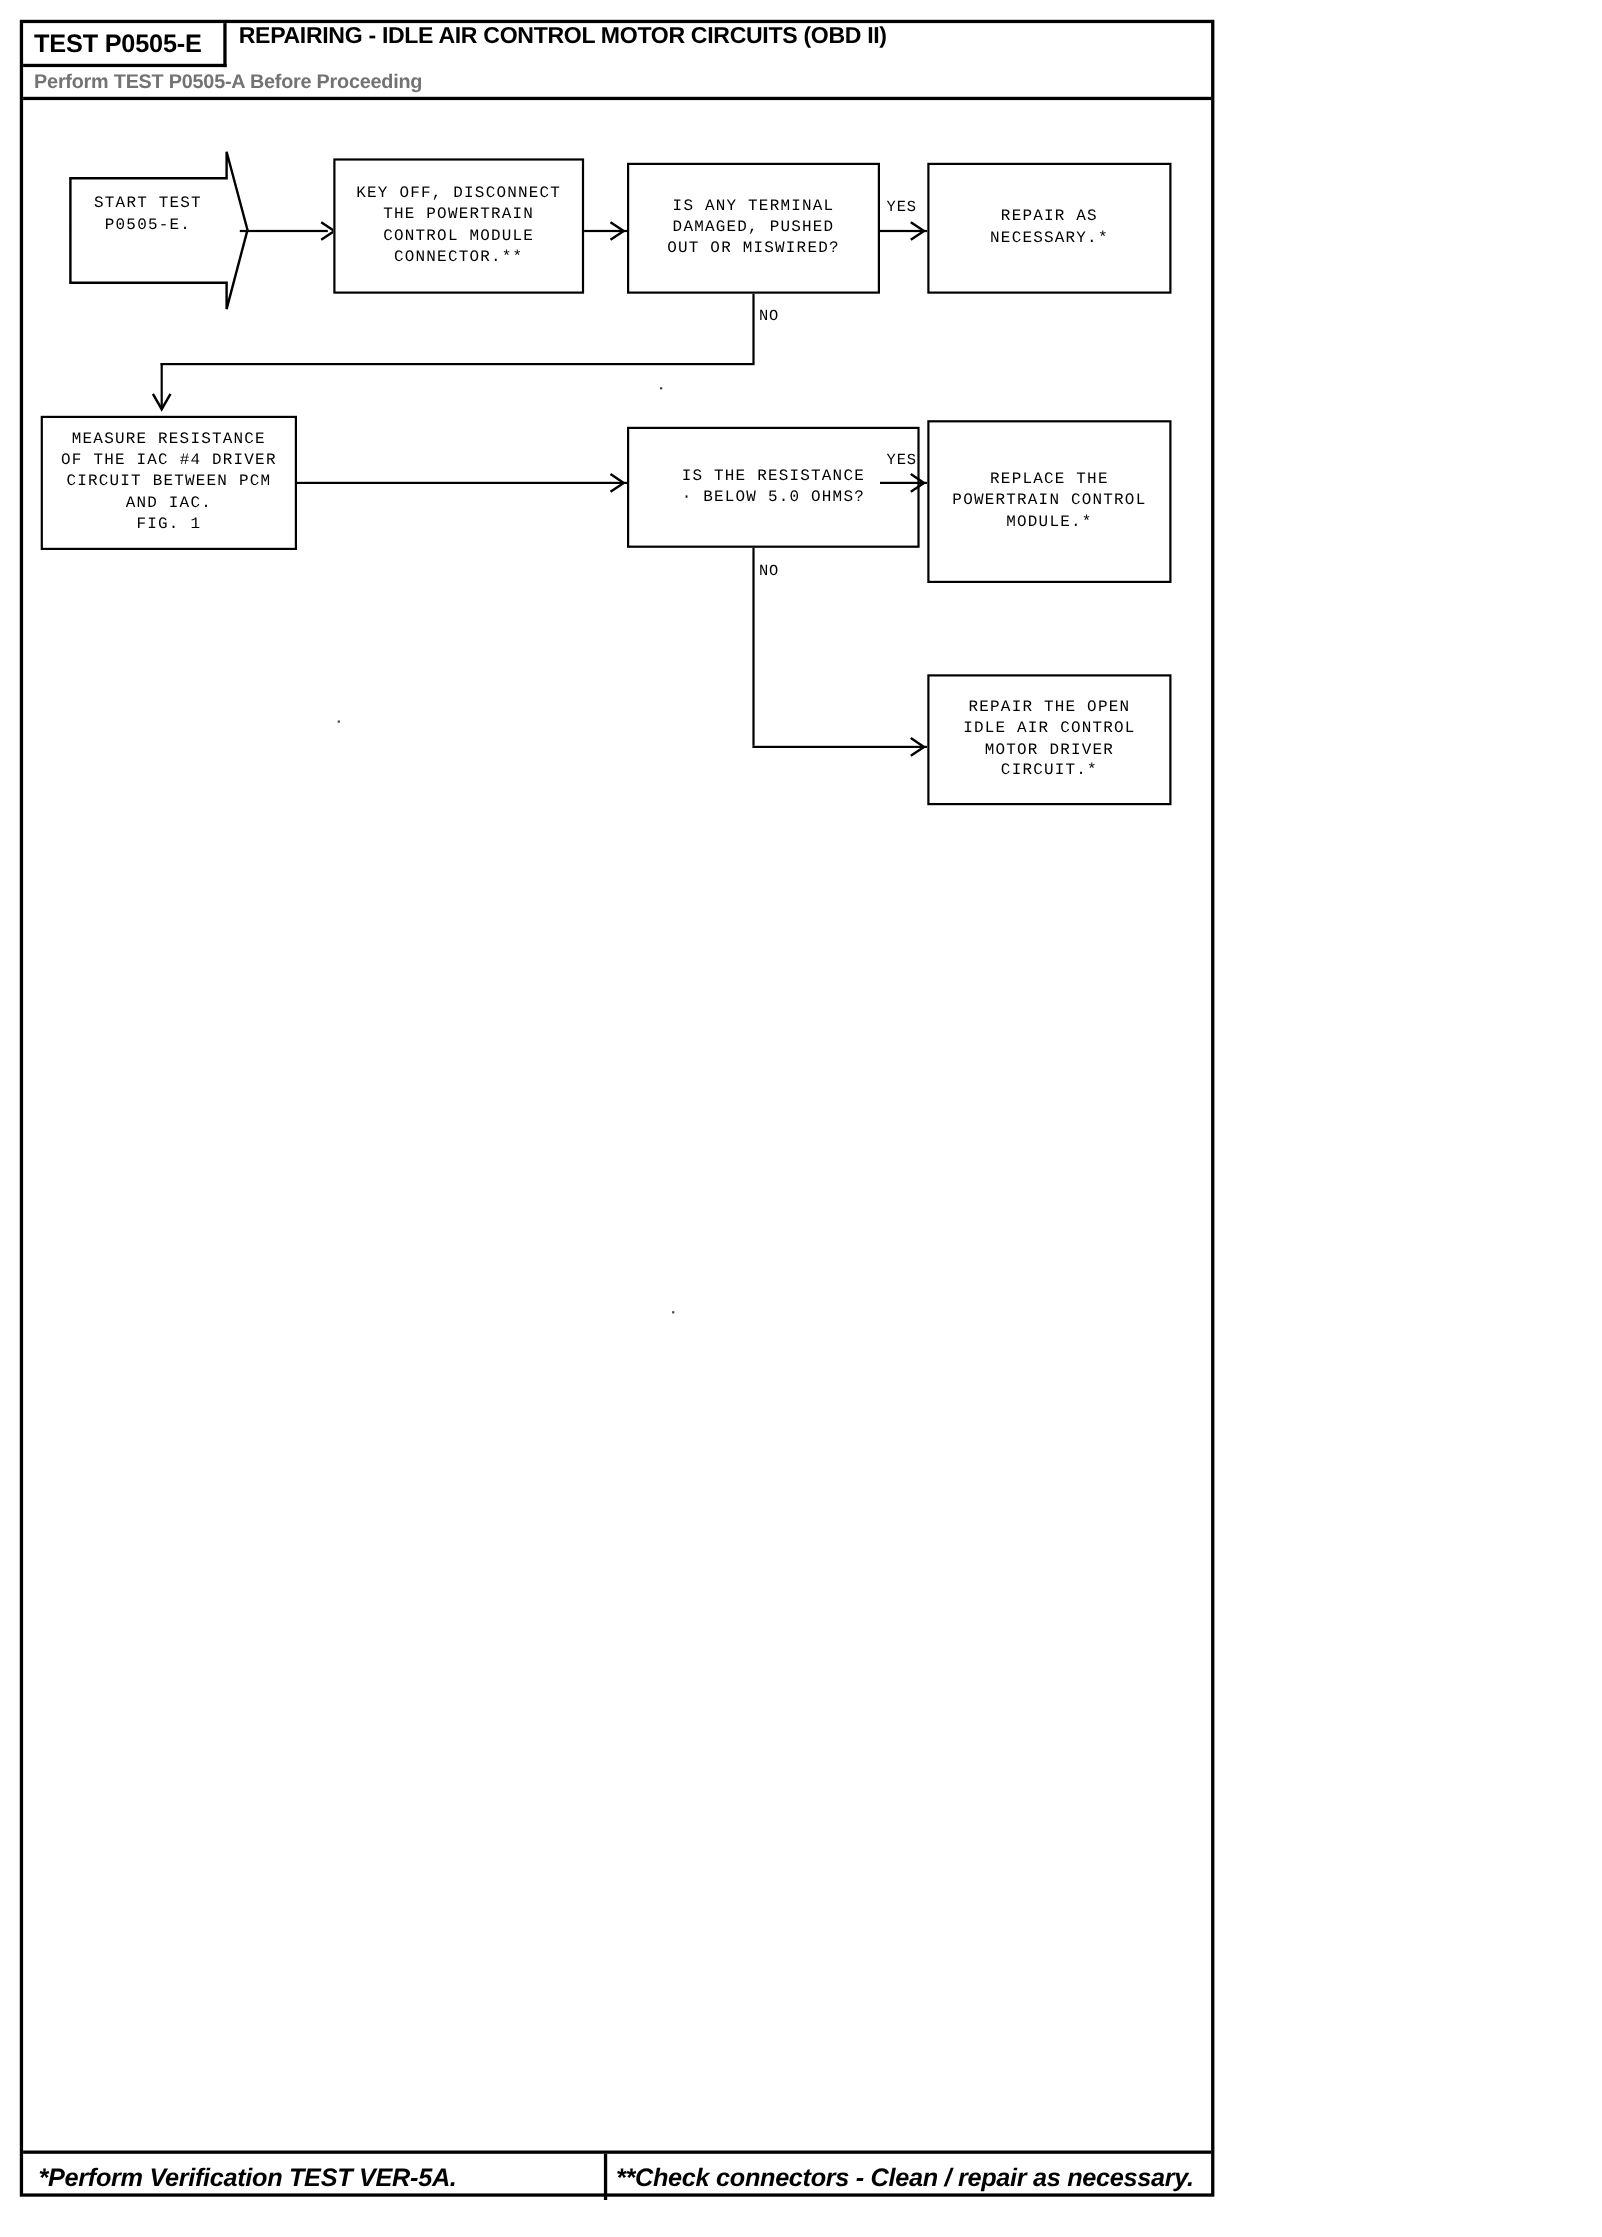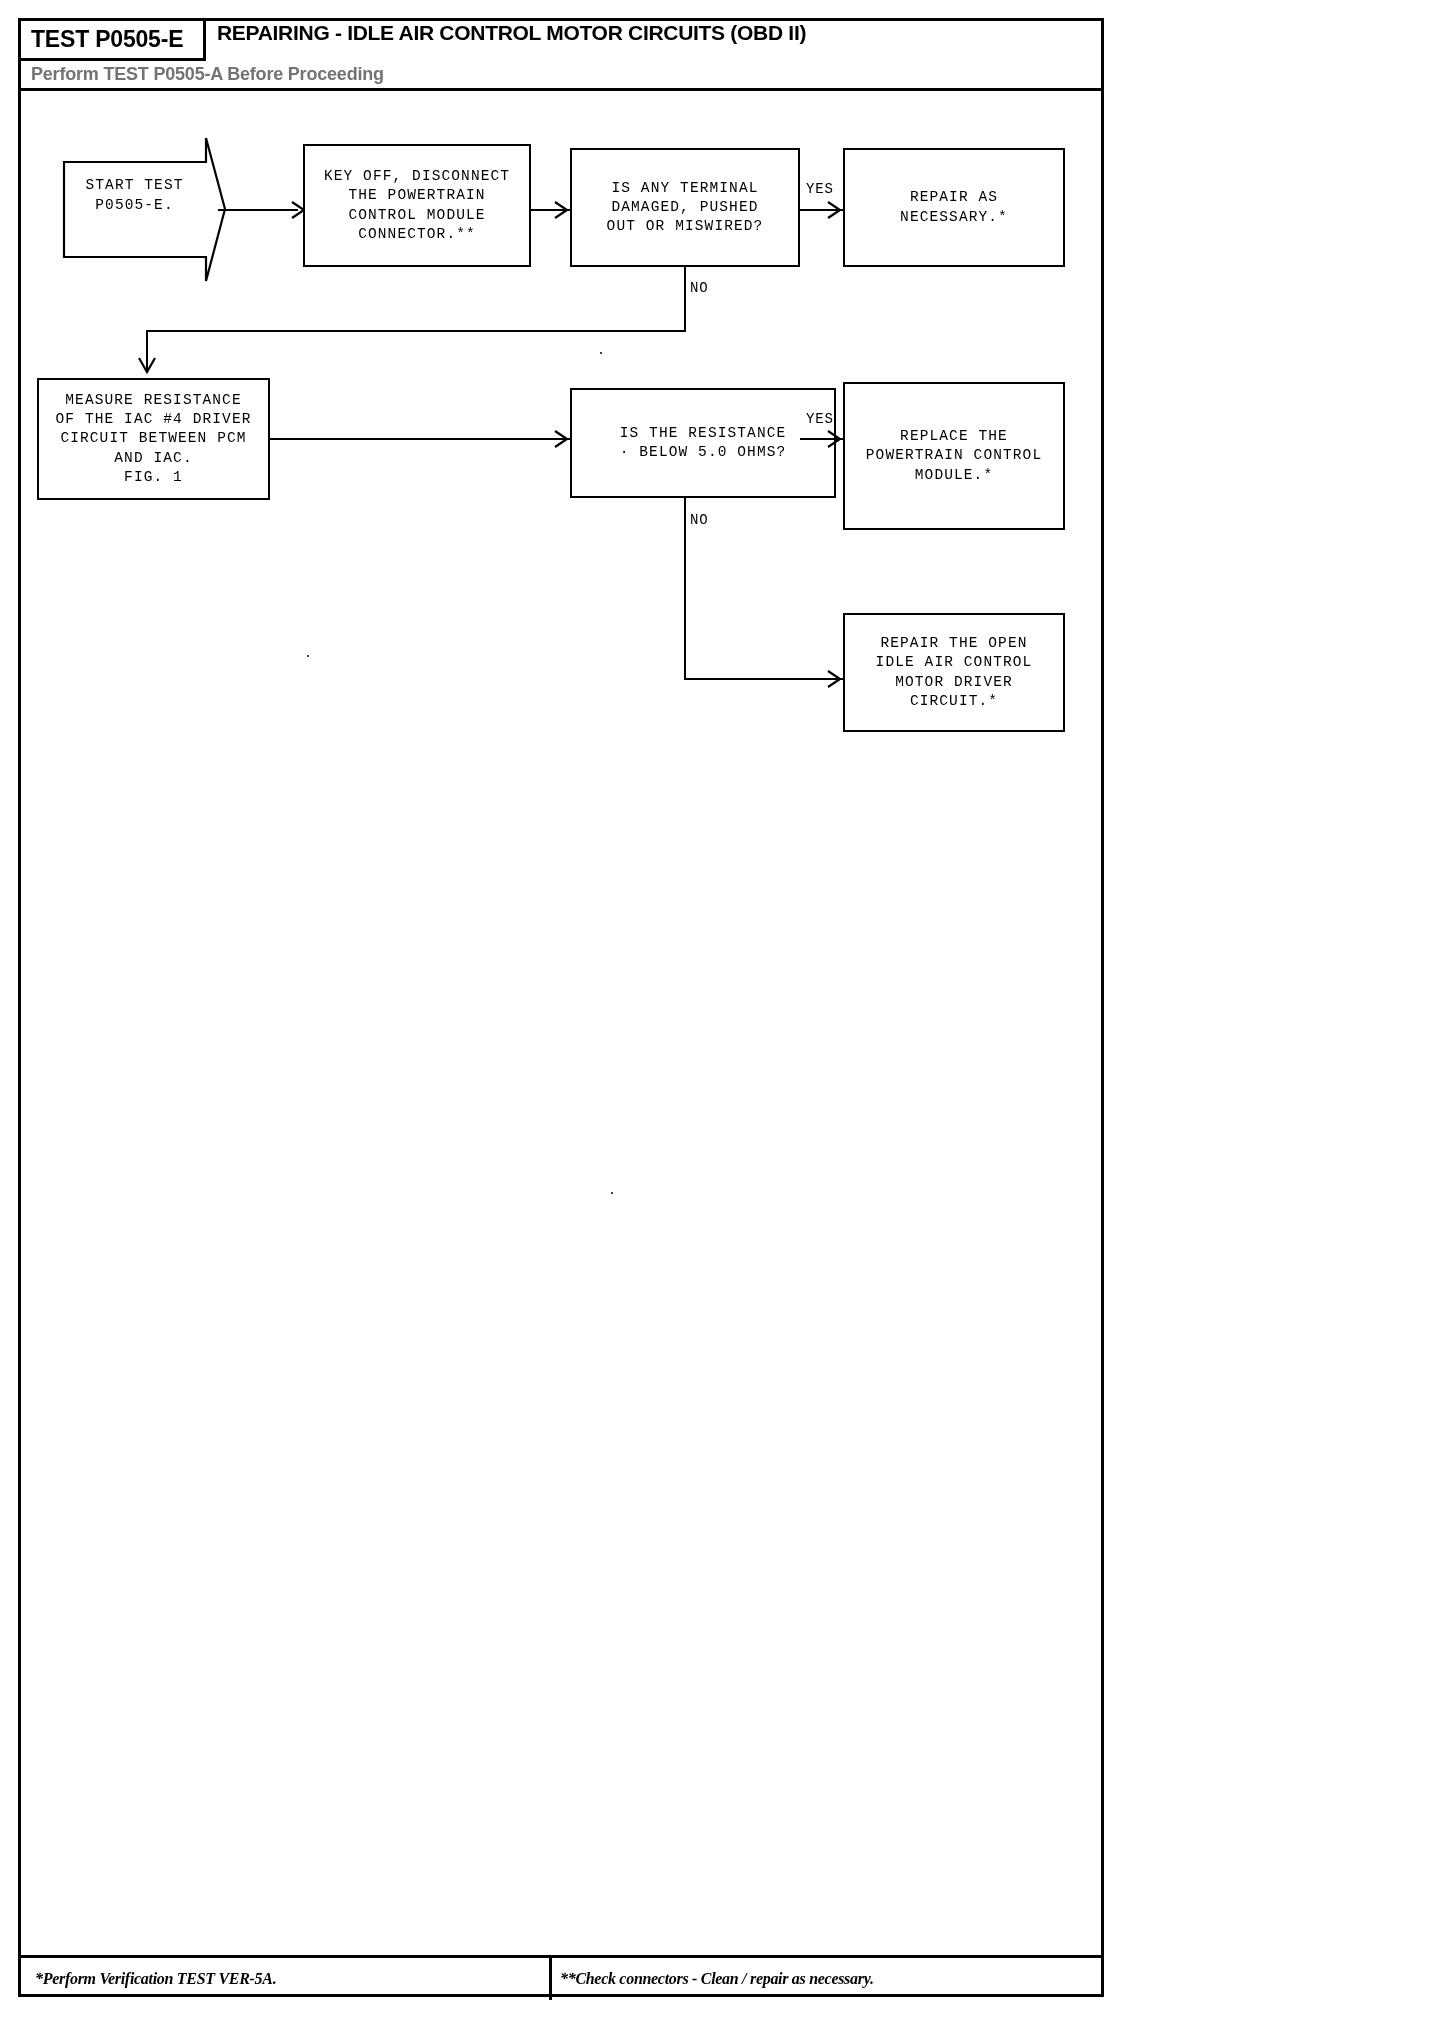--- a/index.html
+++ b/index.html
@@ -123,24 +123,24 @@
   .footer-right { left: 529px; margin-left: 10px; }
   .footer-divider {
     position: absolute;
     left: 528px;
     top: 0px;
     width: 0;
     height: 42px;
     border-left: 3px solid #000;
   }
   .footer-text {
-    font-family: Liberation Serif, serif;
+    font-family: Liberation Sans, sans-serif;
     font-weight: bold;
     font-style: italic;
-    font-size: 16px;
+    font-size: 23px;
     letter-spacing: -0.3px;
     color: #000;
     white-space: nowrap;
   }
 
   
   .flow-layer {
     position: absolute;
     left: 0;
     top: 0;

